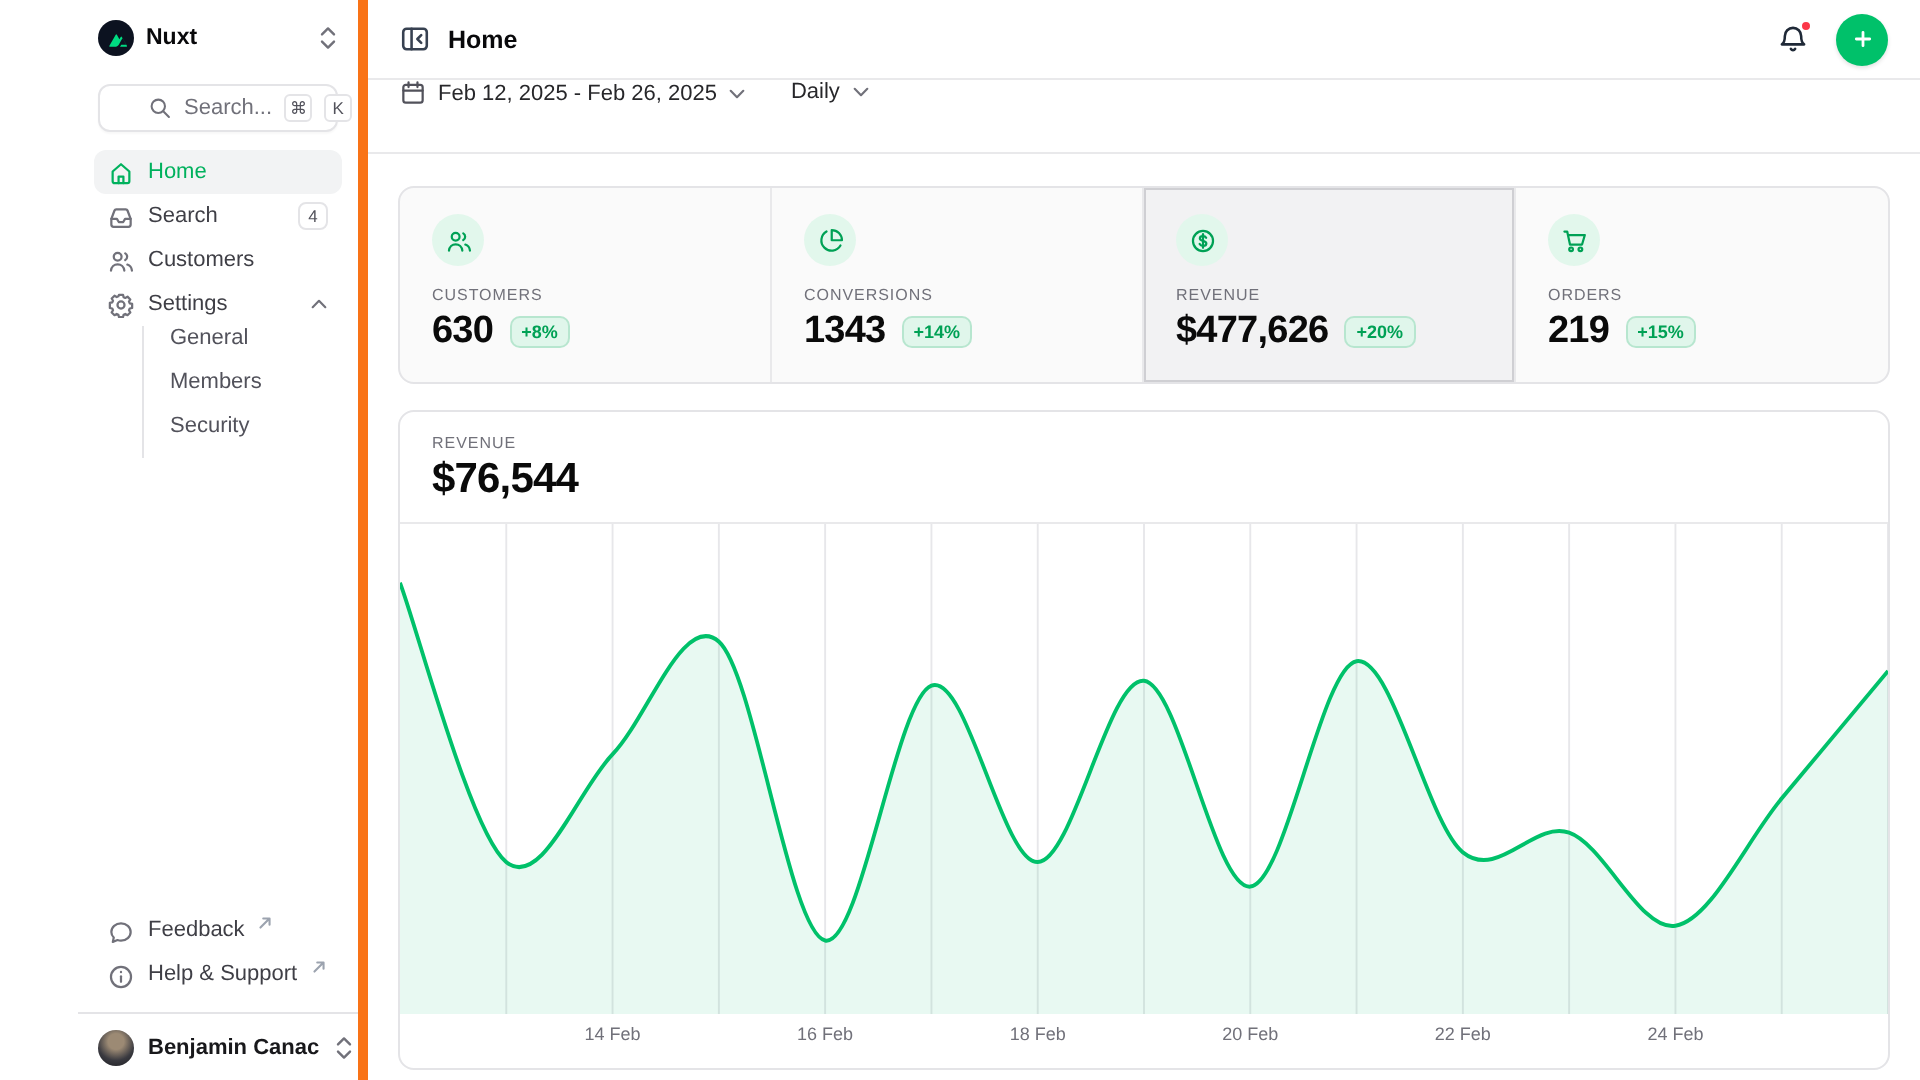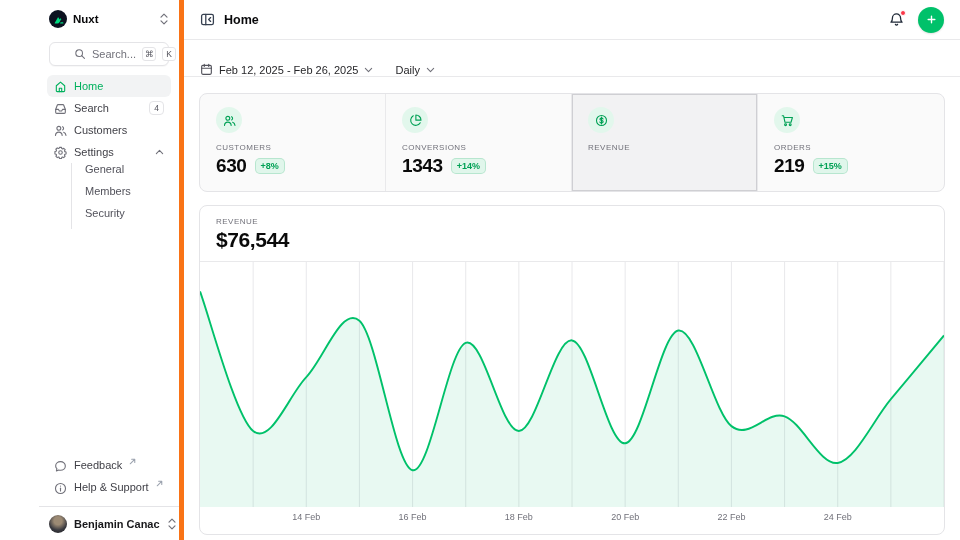--- a/index.html
+++ b/index.html
@@ -49,21 +49,21 @@
   .main { flex:1; display:flex; flex-direction:column; background:#fff; min-width:0; }
   .topbar { height:40px; border-bottom:1px solid #e9e9eb; display:flex; align-items:center; padding:0 16px; gap:9px; }
   .collapse-btn { color:#374151; display:flex; cursor:pointer; }
   .page-title { font-size:12.5px; font-weight:700; color:#09090b; }
   .topbar-right { margin-left:auto; display:flex; align-items:center; gap:14px; }
   .bell-btn { position:relative; color:#1f2937; display:flex; cursor:pointer; }
   .bell-dot { position:absolute; top:-2px; right:-2px; width:6px; height:6px; border-radius:50%;
     background:#fb3748; border:1px solid #fff; }
   .plus-btn { width:26px; height:26px; border-radius:50%; background:#00c16a; border:none; display:grid;
     place-items:center; cursor:pointer; box-shadow:0 1px 2px rgba(0,0,0,.12); }
-  .toolbar { height:37px; border-bottom:1px solid #e9e9eb; display:flex; align-items:flex-end; padding:0 16px; gap:22px; }
+  .toolbar { height:37px; border-bottom:1px solid #e9e9eb; display:flex; align-items:flex-start; padding:0 16px; gap:22px; }
   .tool-btn { display:flex; align-items:center; gap:6px; font-size:11px; font-weight:500; color:#27272a; cursor:pointer; background:none; border:none; font-family:inherit; }
   .tool-btn .ticon { color:#52525b; display:flex; }
   .tool-btn .caret { color:#71717a; display:flex; }
 
   .content { padding:16px 15px 0; }
 
   
   .stats-row { display:grid; grid-template-columns:repeat(4,1fr); background:#fafafa;
     border:1px solid #e4e4e7; border-radius:8px; overflow:hidden; }
   .stat-card { padding:13px 16px 14px; border-right:1px solid #e9e9eb; cursor:pointer; }
@@ -314,20 +314,24 @@
 
         <div class="stat-card selected">
           <span class="stat-icon">
             <svg class="ic" width="13" height="13" viewBox="0 0 14 14">
                 <circle cx="7" cy="7" r="5.4"></circle>
                 <path d="M8.7 5.3c-.3-.6-.9-.9-1.7-.9-.9 0-1.7.5-1.7 1.2 0 .7.6 1 1.7 1.3 1.1.3 1.8.6 1.8 1.4 0 .8-.8 1.3-1.8 1.3-.8 0-1.5-.4-1.8-1"></path>
                 <path d="M7 3.3v7.4"></path>
               </svg>
           </span>
           <div class="stat-label">REVENUE</div>
+          <div class="stat-value-row">
+            <span class="stat-value">$477,626</span>
+            <span class="delta-badge">+20%</span>
+          </div>
         </div>
 
         <div class="stat-card">
           <span class="stat-icon">
             <svg class="ic" width="13" height="13" viewBox="0 0 14 14">
                 <path d="M1.3 1.9h1.5l1.5 7h6.5l1.5-5.1H3.3"></path>
                 <circle cx="4.9" cy="11.5" r="1"></circle>
                 <circle cx="9.9" cy="11.5" r="1"></circle>
               </svg>
           </span>

